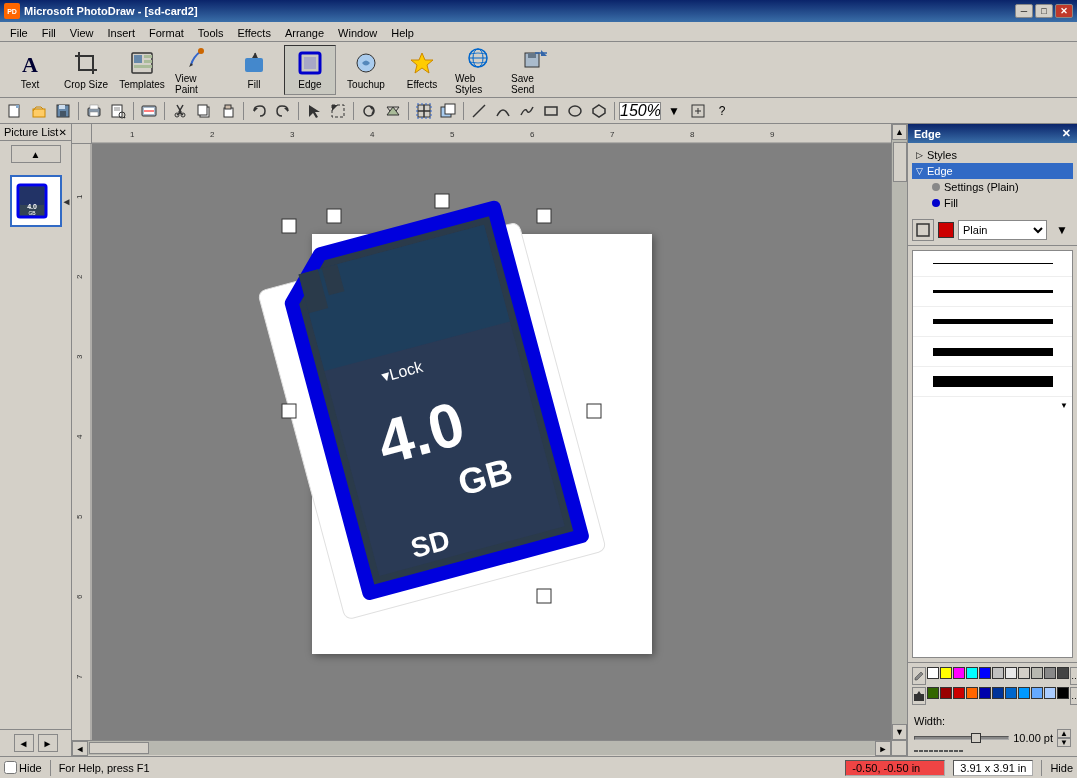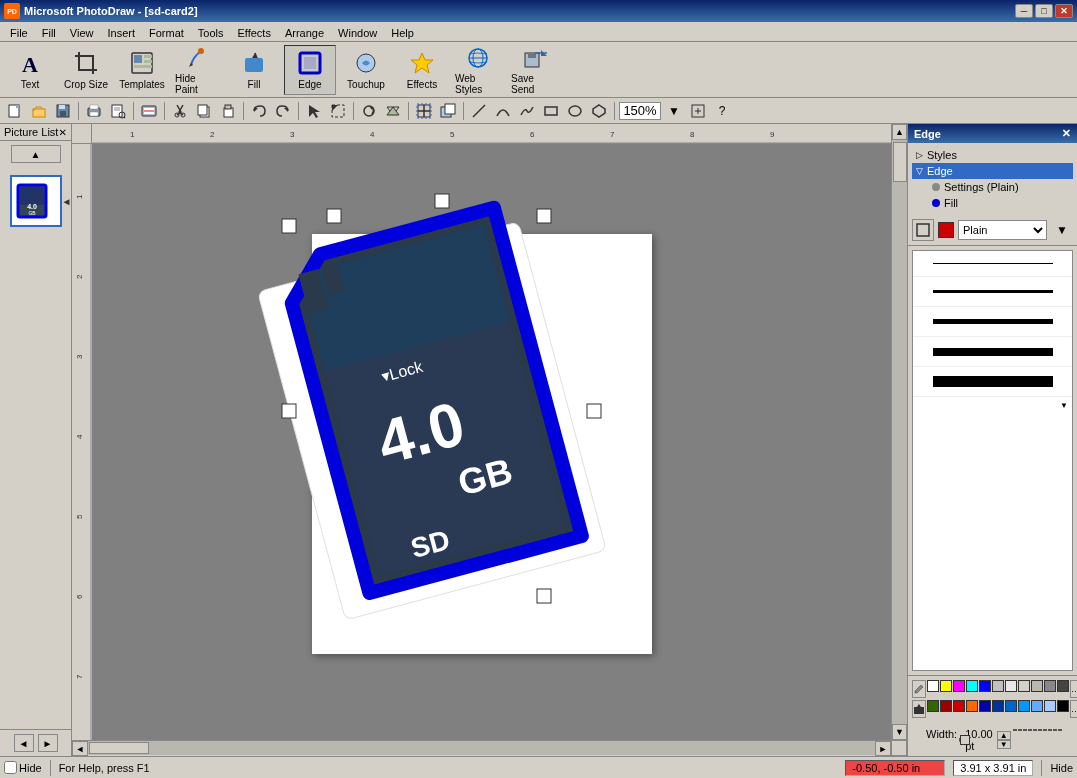--- a/index.html
+++ b/index.html
@@ -66,21 +66,21 @@
       border-bottom: 1px solid #888;
       height: 26px;
       display: flex;
       align-items: center;
       padding: 0 4px;
       gap: 2px;
     }
     .tb2-btn { width: 22px; height: 22px; display: flex; align-items: center; justify-content: center; cursor: pointer; border: 1px solid transparent; font-size: 12px; }
     .tb2-sep { width: 1px; height: 18px; background: #888; margin: 0 2px; }
     .zoom-box { display: flex; align-items: center; gap: 2px; }
-    .zoom-input { width: 42px; height: 18px; border: 1px solid #888; font-size: 13px; text-align: center; background: white; }
+    .zoom-input { width: 42px; height: 18px; border: 1px solid #888; font-size: 16px; text-align: center; background: white; font-style: italic; }
 
     
     #main { display: flex; height: calc(778px - 22px - 20px - 56px - 26px - 22px); }
 
     
     #picture-list {
       width: 72px;
       background: #d4d0c8;
       border-right: 1px solid #888;
       display: flex;
@@ -236,21 +236,21 @@
     
     #color-palette {
       padding: 4px;
       border-top: 1px solid #888;
     }
     #palette-row1, #palette-row2 { display: flex; gap: 1px; margin-bottom: 2px; }
     .palette-icon { width: 18px; height: 18px; border: 1px solid #888; cursor: pointer; display: flex; align-items: center; justify-content: center; font-size: 9px; background: #d4d0c8; }
     .color-swatch { width: 12px; height: 12px; border: 1px solid #333; cursor: pointer; flex-shrink: 0; }
 
     
-    #width-control { padding: 4px 18px; display: flex; flex-direction: row; gap: 2px; }
+    #width-control { padding: 4px 6px; display: flex; flex-direction: column; gap: 2px; }
     #width-label { font-size: 11px; }
     #width-row { display: flex; align-items: center; gap: 4px; }
     #width-slider-track { flex: 1; height: 4px; background: #888; border: 1px inset #aaa; position: relative; }
     #width-slider-thumb { position: absolute; left: 60%; top: -4px; width: 10px; height: 10px; background: #d4d0c8; border: 1px solid #333; cursor: pointer; }
     #width-value { font-size: 11px; }
     #width-spin { display: flex; flex-direction: column; }
     .spin-btn { width: 14px; height: 9px; background: #d4d0c8; border: 1px solid #888; display: flex; align-items: center; justify-content: center; cursor: pointer; font-size: 8px; line-height: 1; }
     #width-dots-row { display: flex; gap: 1px; margin-top: 1px; }
     .w-dot { width: 4px; height: 2px; background: #555; }
 
@@ -348,21 +348,21 @@
   </div>
 
   <div class="toolbar-btn">
     <div class="toolbar-icon">
       <svg width="26" height="26">
           <path d="M6 20 Q8 12 16 6" stroke="#3366cc" stroke-width="2" fill="none"></path>
           <circle cx="16" cy="6" r="3" fill="#cc6600"></circle>
           <path d="M4 22 L8 20 L6 18 Z" fill="#333"></path>
         </svg>
     </div>
-    <span>Hide Paint</span>
+    <span>View Paint</span>
   </div>
 
   <div class="toolbar-btn">
     <div class="toolbar-icon">
       <svg width="26" height="26">
           <rect x="4" y="8" width="18" height="14" rx="2" fill="#4488cc"></rect>
           <path d="M14 3 L17 8 L11 8 Z" fill="#333"></path>
           <path d="M14 3 L15 6" stroke="#333" stroke-width="1.5"></path>
         </svg>
     </div>

